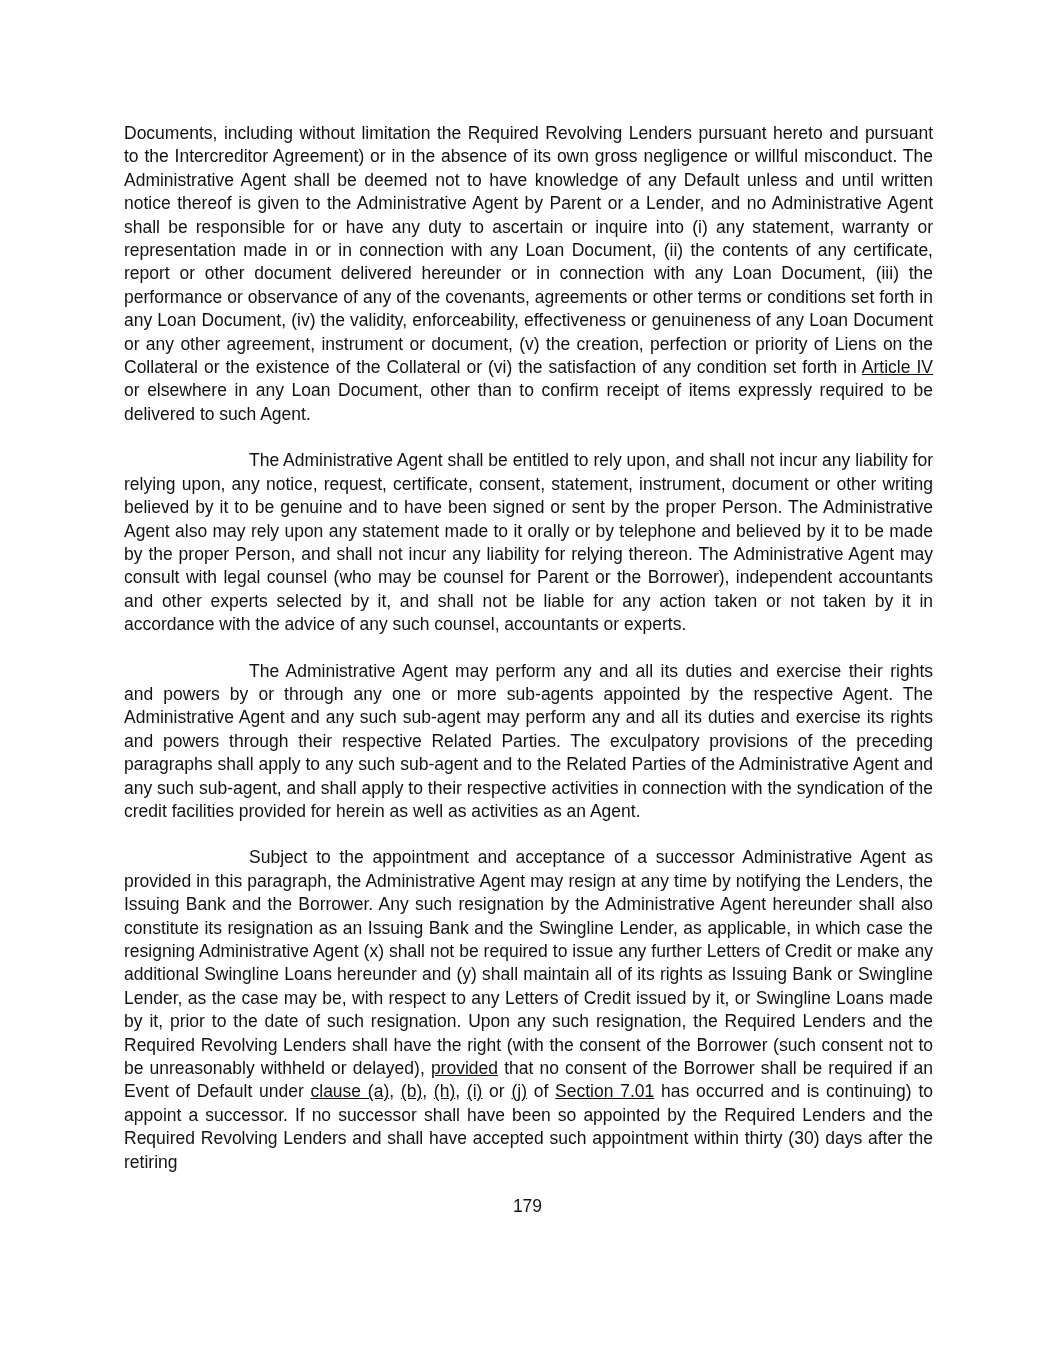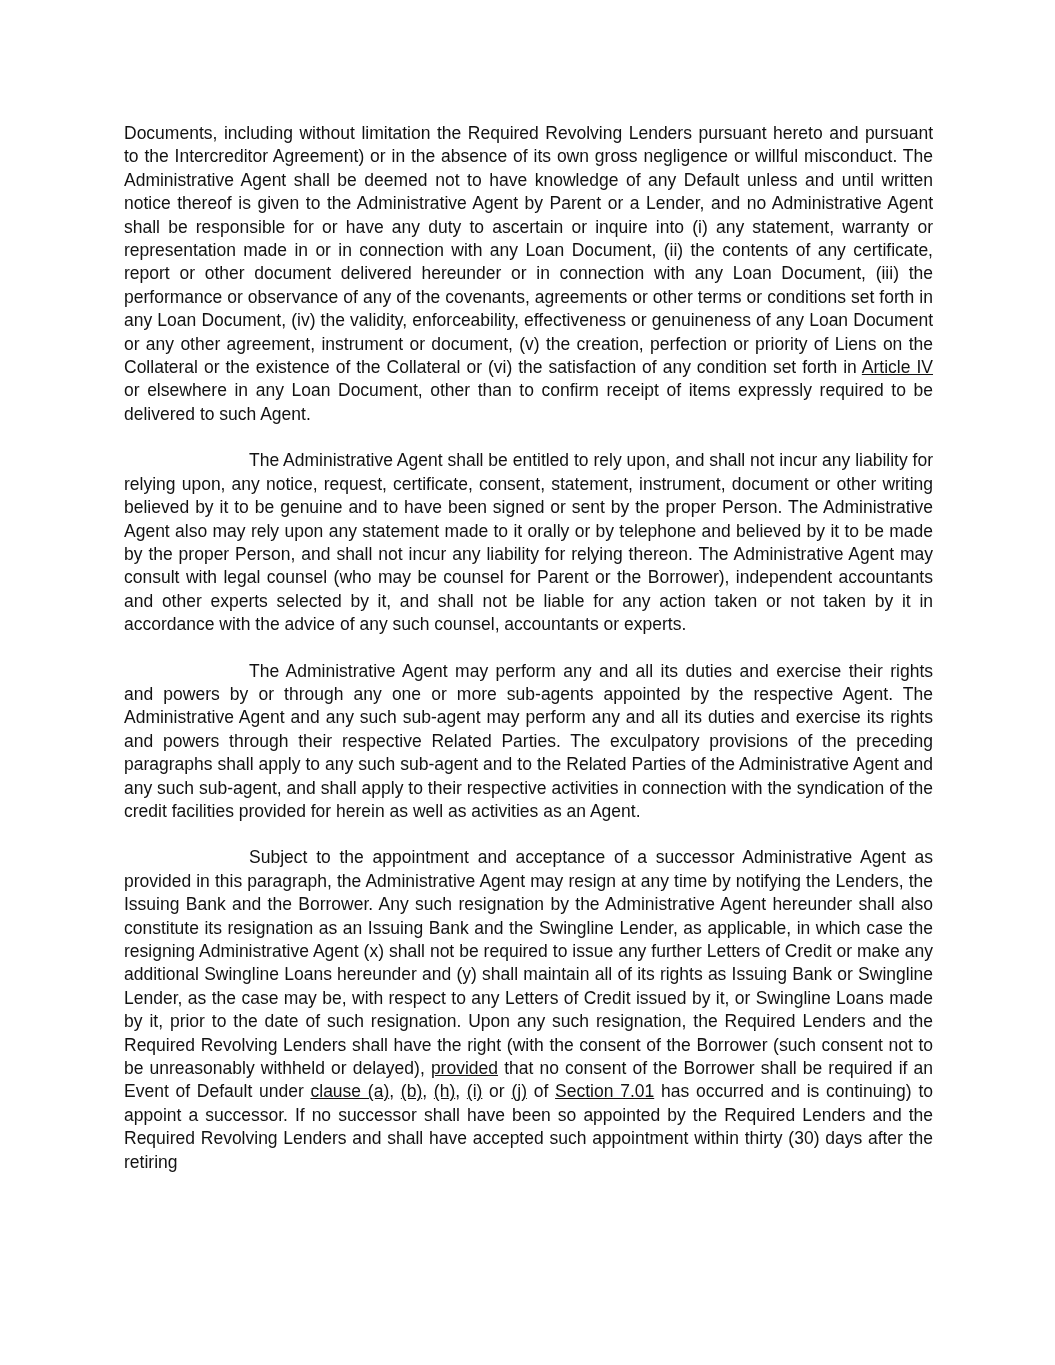--- a/index.html
+++ b/index.html
@@ -43,13 +43,14 @@
 </head>
 <body>
 
 <div class="page">
   <div class="doc">
       <p><span>Documents, including without limitation the Required Revolving Lenders pursuant hereto and pursuant to the Intercreditor Agreement) or in the absence of its own gross negligence or willful misconduct.  The Administrative Agent shall be deemed not to have knowledge of any Default unless and until written notice thereof is given to the Administrative Agent by Parent or a Lender, and no Administrative Agent shall be responsible for or have any duty to ascertain or inquire into (i) any statement, warranty or representation made in or in connection with any Loan Document, (ii) the contents of any certificate, report or other document delivered hereunder or in connection with any Loan Document, (iii) the performance or observance of any of the covenants, agreements or other terms or conditions set forth in any Loan Document, (iv) the validity, enforceability, effectiveness or genuineness of any Loan Document or any other agreement, instrument or document, (v) the creation, perfection or priority of Liens on the Collateral or the existence of the Collateral or (vi) the satisfaction of any condition set forth in </span><span class="u">Article IV</span><span> or elsewhere in any Loan Document, other than to confirm receipt of items expressly required to be delivered to such Agent.</span></p>
       <p class="indent"><span>The Administrative Agent shall be entitled to rely upon, and shall not incur any liability for relying upon, any notice, request, certificate, consent, statement, instrument, document or other writing believed by it to be genuine and to have been signed or sent by the proper Person. The Administrative Agent also may rely upon any statement made to it orally or by telephone and believed by it to be made by the proper Person, and shall not incur any liability for relying thereon. The Administrative Agent may consult with legal counsel (who may be counsel for Parent or the Borrower), independent accountants and other experts selected by it, and shall not be liable for any action taken or not taken by it in accordance with the advice of any such counsel, accountants or experts.</span></p>
       <p class="indent"><span>The Administrative Agent may perform any and all its duties and exercise their rights and powers by or through any one or more sub-agents appointed by the respective Agent. The Administrative Agent and any such sub-agent may perform any and all its duties and exercise its rights and powers through their respective Related Parties.  The exculpatory provisions of the preceding paragraphs shall apply to any such sub-agent and to the Related Parties of the Administrative Agent and any such sub-agent, and shall apply to their respective activities in connection with the syndication of the credit facilities provided for herein as well as activities as an Agent.</span></p>
       <p class="indent"><span>Subject to the appointment and acceptance of a successor Administrative Agent as provided in this paragraph, the Administrative Agent may resign at any time by notifying the Lenders, the Issuing Bank and the Borrower.  Any such resignation by the Administrative Agent hereunder shall also constitute its resignation as an Issuing Bank and the Swingline Lender, as applicable, in which case the resigning Administrative Agent (x) shall not be required to issue any further Letters of Credit or make any additional Swingline Loans hereunder and (y) shall maintain all of its rights as Issuing Bank or Swingline Lender, as the case may be, with respect to any Letters of Credit issued by it, or Swingline Loans made by it, prior to the date of such resignation.  Upon any such resignation, the Required Lenders and the Required Revolving Lenders shall have the right (with the consent of the Borrower (such consent not to be unreasonably withheld or delayed), </span><span class="u">provided</span><span> that no consent of the Borrower shall be required if an Event of Default under </span><span class="u">clause (a)</span><span>, </span><span class="u">(b)</span><span>, </span><span class="u">(h)</span><span>, </span><span class="u">(i)</span><span> or </span><span class="u">(j)</span><span> of </span><span class="u">Section 7.01</span><span> has occurred and is continuing) to appoint a successor.  If no successor shall have been so appointed by the Required Lenders and the Required Revolving Lenders and shall have accepted such appointment within thirty (30) days after the retiring</span></p>
     </div>
+  <div class="page-number">179</div>
 </div>
 
 </body></html>

